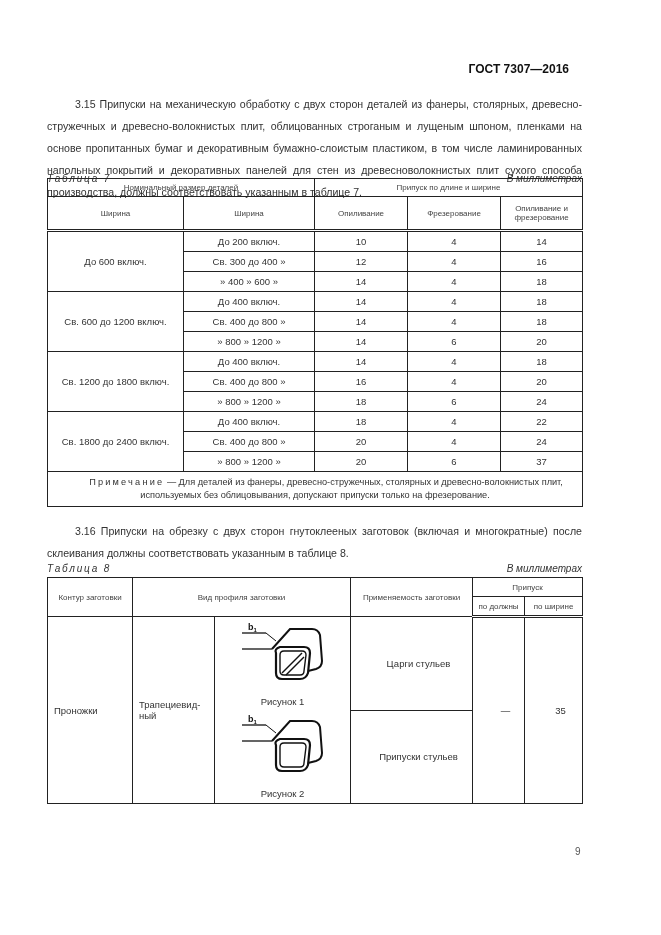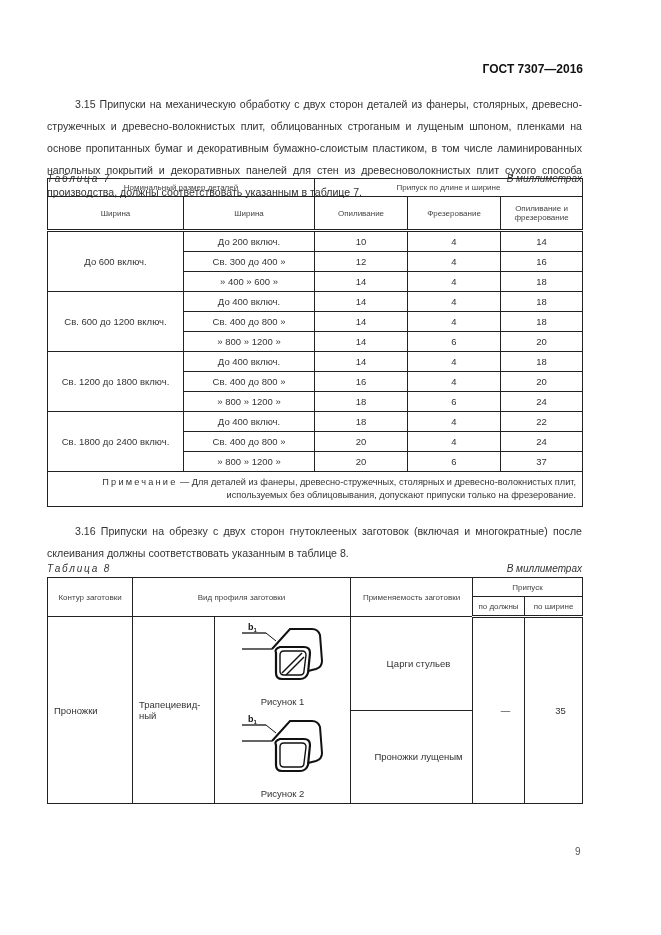--- a/index.html
+++ b/index.html
@@ -1,21 +1,21 @@
 <!DOCTYPE html>
 <html><head>
 <meta charset="utf-8">
 <style>
   html, body { margin:0; padding:0; background:#ffffff; }
   body {
     width:661px; height:935px; position:relative; overflow:hidden;
     font-family:"Liberation Sans", sans-serif; color:#2a2a2a;
   }
   .header {
-    position:absolute; top:62px; right:78px;
+    position:absolute; top:62px; right:92px;
     font-size:12px; font-weight:bold; color:#111;
   }
   .para {
     position:absolute; left:47px; width:535px;
     font-size:10.6px; line-height:22px; text-align:justify;
     color:#333;
   }
   .para .indent { display:inline-block; width:28px; }
   .para1 { top:93px; }
   .para2 { top:520px; }
@@ -34,21 +34,21 @@
   }
   table.t td {
     border:1px solid #222; text-align:center; vertical-align:middle;
     padding:0 2px;
   }
   table.t7 { top:178px;padding-left:24px; }
   table.t7 .hdr { font-size:8px; color:#444; height:18px; }
   table.t7 .hdr2 td { height:32px; font-size:8px; color:#444; border-bottom:3px double #222; }
   table.t7 .row td { height:19px; }
   table.t7 .note td {
-    text-align:right; padding:4px 6px; font-size:9.2px; line-height:13px; height:26px;
+    text-align:center; padding:4px 6px; font-size:9.2px; line-height:13px; height:26px;
   }
   .spaced { letter-spacing:2.2px; }
   .note-indent { display:inline-block; width:22px; }
 
   table.t8 { top:577px; }
   table.t8 .h1 td { height:18px; font-size:8px; color:#444; }
   table.t8 .h2 td { height:18px; font-size:8px; color:#444; }
   table.t8 tr.h2 td { border-bottom:3px double #222; }
   table.t8 .body td { font-size:9.5px;padding-left:16px; }
   table.t8 td.left { text-align:left; padding-left:6px; }
@@ -242,18 +242,18 @@
           <path d="M42 34 Q42 30 46 30 L64 30 Q68 30 68 34 L66 50 Q66 54 62 54 L46 54 Q42 54 42 50 Z" fill="none" stroke="#111" stroke-width="1.4"></path>
         </svg>
         <div class="cap">Рисунок 2</div>
       </div>
     </td>
     <td>Царги стульев</td>
     <td rowspan="2">—</td>
     <td rowspan="2">35</td>
   </tr>
   <tr class="body" style="height:89px">
-    <td>Проножки лущеным</td>
+    <td>Припуски стульев</td>
   </tr>
 </tbody>
   </table>
 
 <div class="pageno">9</div>
 
 </body></html>

